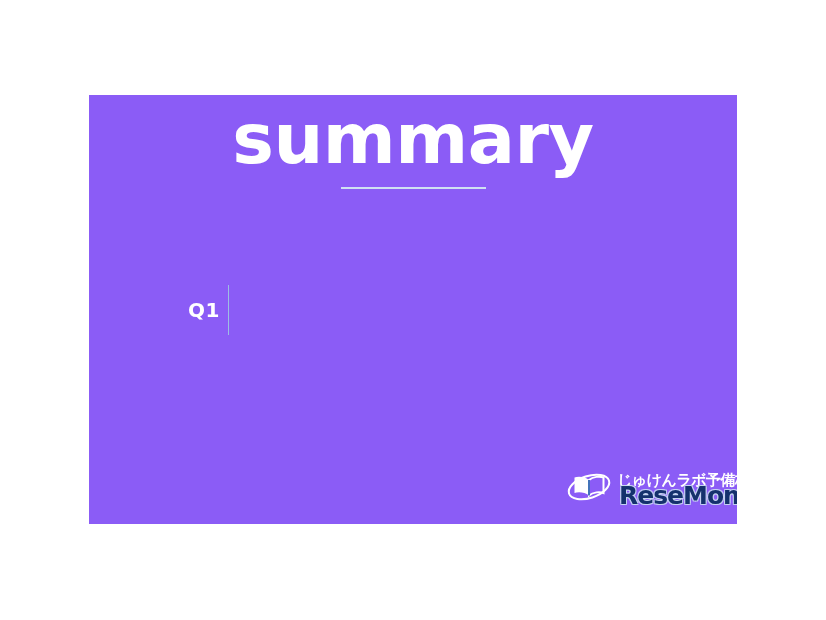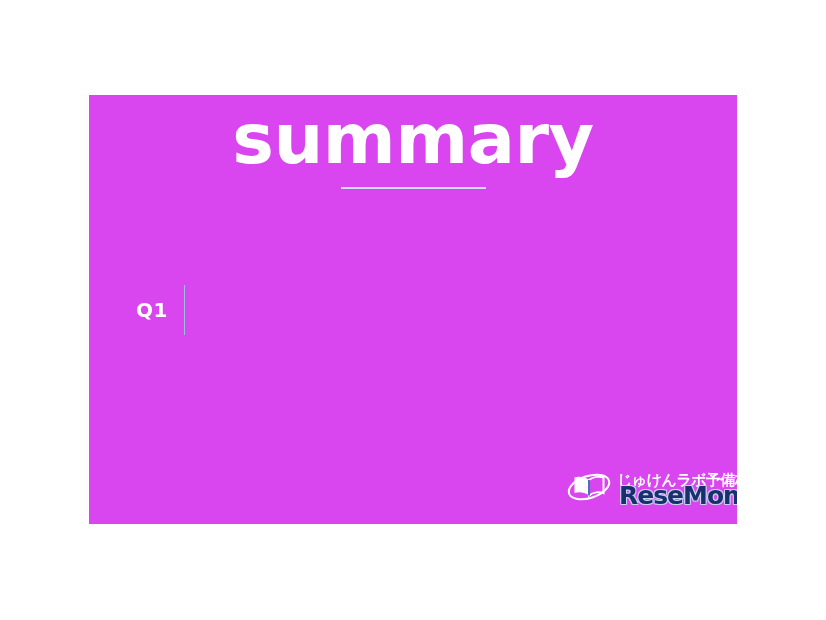--- a/index.html
+++ b/index.html
@@ -15,21 +15,21 @@
     font-family: "Liberation Sans", sans-serif;
   }
 
   
   #slide {
     position: absolute;
     left: 89px;
     top: 95px;
     width: 648px;
     height: 429px;
-    background: #d946ef;
+    background: #8b5cf6;
     overflow: hidden;
   }
 
   
   #title-block {
     position: absolute;
     left: 0;
     top: 8px;
     width: 100%;
     text-align: center;
@@ -61,21 +61,23 @@
     align-items: center;
     width: 570px;
   }
   #question-number {
     color: #ffffff;
     font-family: "DejaVu Sans", sans-serif;
     font-size: 20px;
     font-weight: bold;
     letter-spacing: 0.5px;
     width: 48px;
+    text-align: center;
     flex: 0 0 auto;
+    margin-left: 44px;
   }
   #question-divider {
     width: 1px;
     align-self: stretch;
     min-height: 50px;
     background: #9dbde3;
     flex: 0 0 auto;
     margin-right: 14px;
   }
   #question-text {

